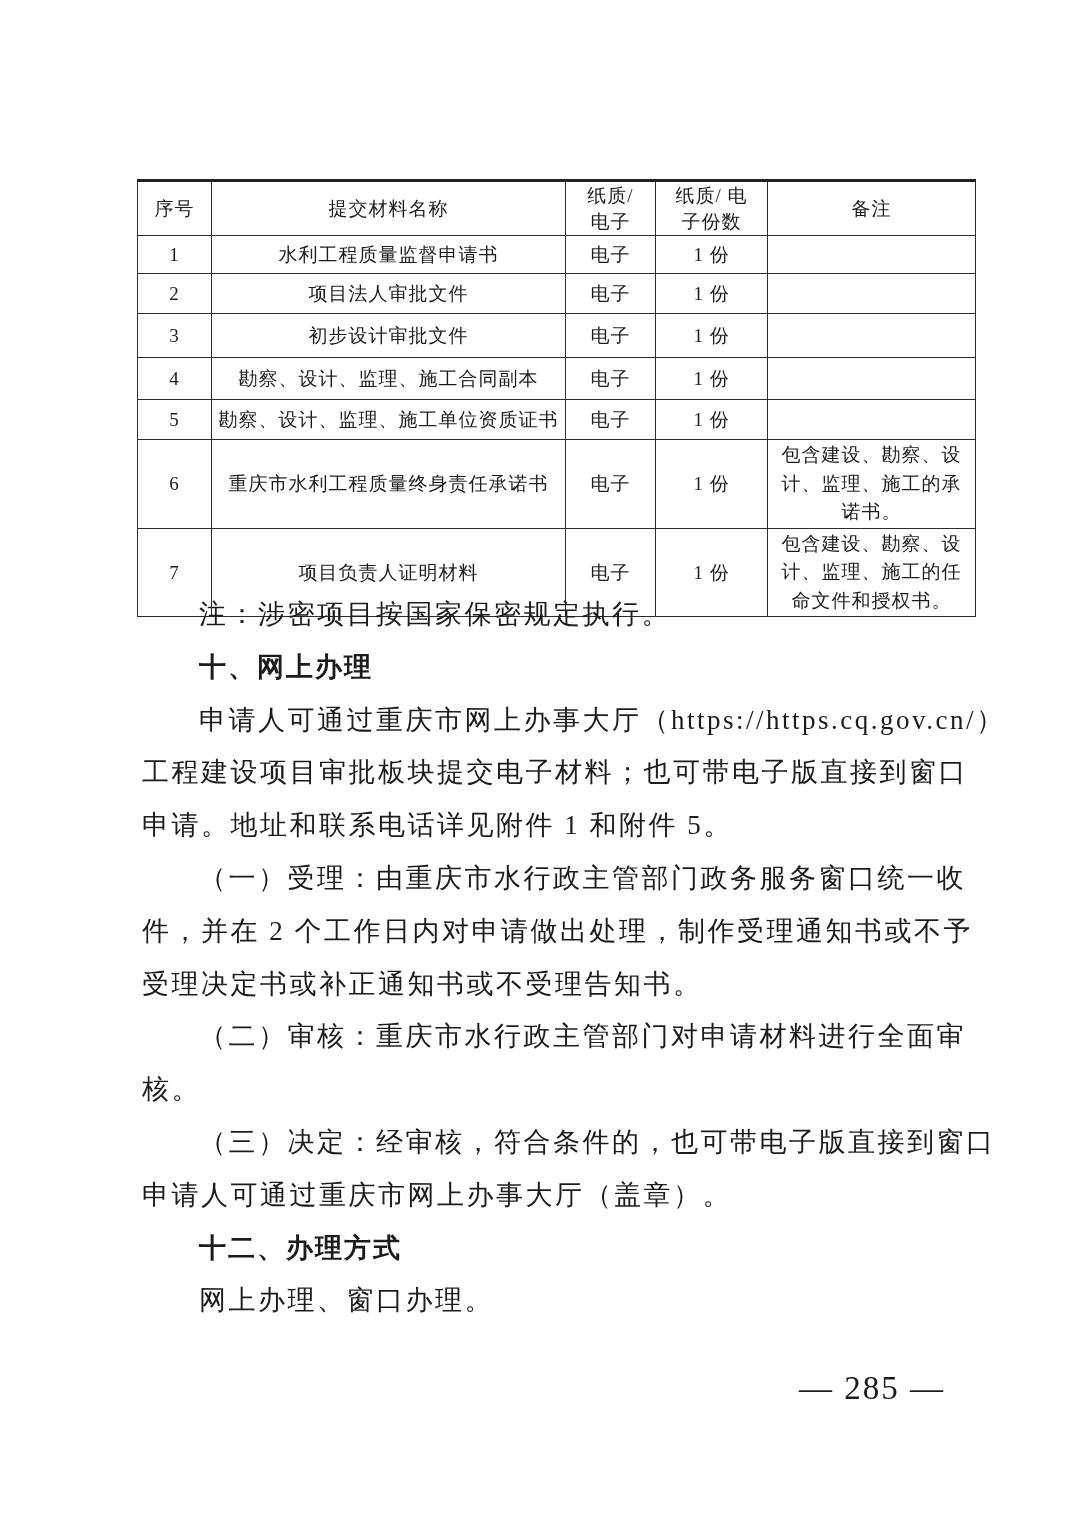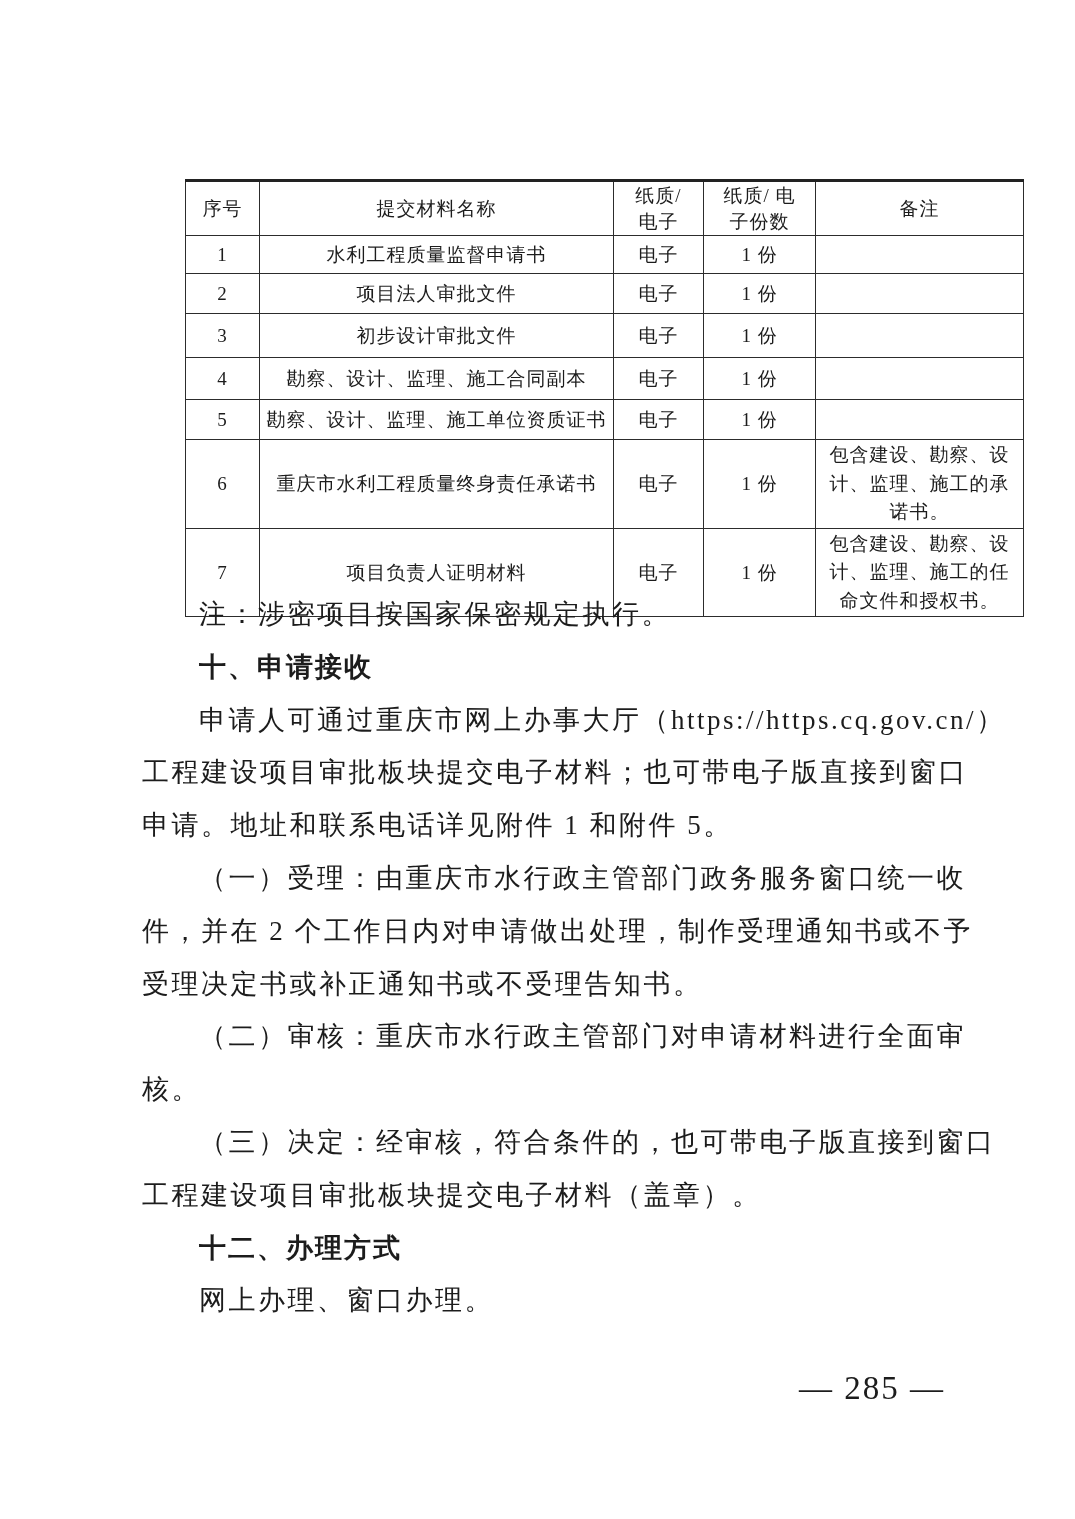--- a/index.html
+++ b/index.html
@@ -15,21 +15,20 @@
 
   
   table.materials {
     position: absolute;
     top: 179px;
     left: 137px;
     width: 838px;
     border-collapse: collapse;
     table-layout: fixed;
     border-top: 3px solid #222222;
-    margin-left: 48px;
   }
   table.materials th,
   table.materials td {
     border: 1.4px solid #2c2c2c;
     text-align: center;
     vertical-align: middle;
     font-size: 19px;
     font-weight: normal;
     padding: 1px 4px;
     overflow: hidden;
@@ -158,30 +157,30 @@
         <td>项目负责人证明材料</td>
         <td>电子</td>
         <td>1 份</td>
         <td class="note-cell">包含建设、勘察、设计、监理、施工的任命文件和授权书。</td>
       </tr>
     </tbody>
   </table>
 
   <div class="body-text">
     <div class="line indent">注：涉密项目按国家保密规定执行。</div>
-    <div class="line indent heading">十、申请接收</div>
+    <div class="line indent heading">十、网上办理</div>
     <div class="line indent">申请人可通过重庆市网上办事大厅（https://https.cq.gov.cn/）</div>
     <div class="line">工程建设项目审批板块提交电子材料；也可带电子版直接到窗口</div>
     <div class="line">申请。地址和联系电话详见附件 1 和附件 5。</div>
     <div class="line indent">（一）受理：由重庆市水行政主管部门政务服务窗口统一收</div>
     <div class="line">件，并在 2 个工作日内对申请做出处理，制作受理通知书或不予</div>
     <div class="line">受理决定书或补正通知书或不受理告知书。</div>
     <div class="line indent">（二）审核：重庆市水行政主管部门对申请材料进行全面审</div>
     <div class="line">核。</div>
     <div class="line indent">（三）决定：经审核，符合条件的，也可带电子版直接到窗口</div>
-    <div class="line">工程建设项目审批板块提交电子材料（盖章）。</div>
+    <div class="line">申请人可通过重庆市网上办事大厅（盖章）。</div>
     <div class="line indent heading">十二、办理方式</div>
     <div class="line indent">网上办理、窗口办理。</div>
   </div>
 
   <div class="page-number">— 285 —</div>
 
 </div>
 
 </body></html>

